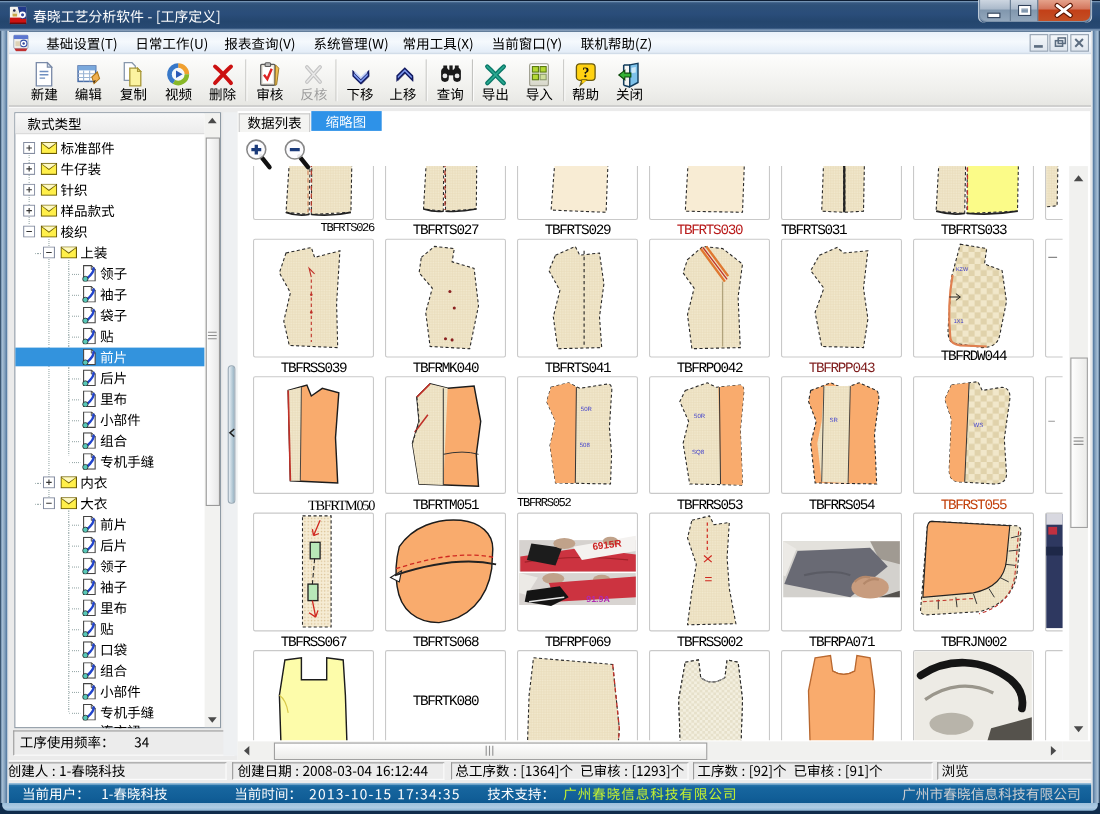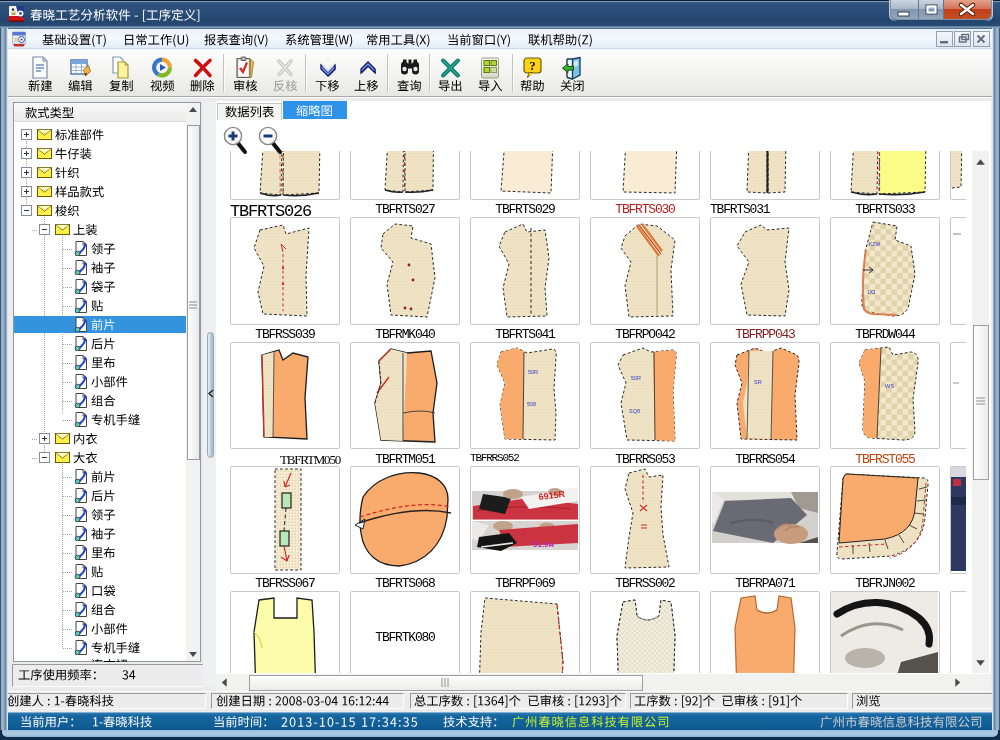--- a/index.html
+++ b/index.html
@@ -858,21 +858,21 @@
     <div class="abs" style="left:13.0px;top:-58.7px;width:110px;height:107.5px;background:#fff;border:1px solid #c9c9c9;border-radius:2px"></div>
     <div class="abs" style="left:14.0px;top:-57.7px;width:108px;height:105.5px;overflow:hidden">
       <svg class="abs" style="left:0;top:0" width="108" height="105" viewBox="0 0 108 105">
         <path d="M36 -5 L29 100 L50 102 L52 -5 Z" fill="url(#pc1)" stroke="#2a2a2a" stroke-width="1" stroke-dasharray="2.8 2.2"></path>
 <path d="M53 -5 L52 102 L88 100 L90 -5 Z" fill="url(#pc1)" stroke="#2a2a2a" stroke-width="1" stroke-dasharray="2.8 2.2"></path>
 <path d="M29 100 Q40 104 50 102 M52 102 Q70 104 88 100" stroke="#222" stroke-width="1.6" fill="none"></path>
 <path d="M52 20 V100" stroke="#b43a28" stroke-width="1.2" stroke-dasharray="4 3" fill="none"></path>
 <path d="M49 20 V100" stroke="#c8643c" stroke-width="0.8" stroke-dasharray="4 3" fill="none"></path>
       </svg>
     </div>
-    <div class="abs" style="left:13.0px;top:51.3px;width:110px;text-align:left;font-family:'Liberation Mono',monospace;font-size:17px;letter-spacing:-1.2px;color:#000">TBFRTS026</div>
+    <div class="abs" style="left:13.0px;top:51.3px;width:110px;text-align:right;font-family:'Liberation Mono',monospace;font-size:11px;letter-spacing:-1.2px;color:#000">TBFRTS026</div>
     <div class="abs" style="left:133.0px;top:-58.7px;width:110px;height:107.5px;background:#fff;border:1px solid #c9c9c9;border-radius:2px"></div>
     <div class="abs" style="left:134.0px;top:-57.7px;width:108px;height:105.5px;overflow:hidden">
       <svg class="abs" style="left:0;top:0" width="108" height="105" viewBox="0 0 108 105">
         <path d="M40 -5 L34 97 L52 99 L53 -5 Z" fill="url(#pc1)" stroke="#2a2a2a" stroke-width="1" stroke-dasharray="2.8 2.2"></path>
 <path d="M54 -5 L54 99 L82 97 L83 -5 Z" fill="url(#pc1)" stroke="#2a2a2a" stroke-width="1" stroke-dasharray="2.8 2.2"></path>
 <path d="M34 97 Q44 100 52 99 M54 99 Q68 100 82 97" stroke="#222" stroke-width="1.5" fill="none"></path>
 <path d="M53.5 20 V98" stroke="#b43a28" stroke-width="1.2" stroke-dasharray="4 3" fill="none"></path>
       </svg>
     </div>
     <div class="abs" style="left:133.0px;top:51.3px;width:110px;text-align:center;font-family:'Liberation Mono',monospace;font-size:13px;letter-spacing:-1.2px;color:#000">TBFRTS027</div>
@@ -965,21 +965,21 @@
     <div class="abs" style="left:613.0px;top:66.0px;width:110px;height:107.5px;background:#fff;border:1px solid #c9c9c9;border-radius:2px"></div>
     <div class="abs" style="left:614.0px;top:67.0px;width:108px;height:105.5px;overflow:hidden">
       <svg class="abs" style="left:0;top:0" width="108" height="105" viewBox="0 0 108 105">
         <path d="M42 4 L66 8 L64 22 L80 28 L84 56 L78 86 Q76 98 62 98 L36 94 Q30 92 31 80 L34 34 Z" fill="url(#pc2)" stroke="#2a2a2a" stroke-width="1" stroke-dasharray="2.8 2.2"></path>
 <path d="M35 32 Q30 60 33 90 Q34 95 42 96 L66 97" fill="none" stroke="#e08050" stroke-width="2"></path>
 <path d="M32 52 L42 52 M42 52 L38 49 M42 52 L38 55" stroke="#222" stroke-width="0.9" fill="none"></path>
 <text x="38" y="28" font-size="5" fill="#3a3acc" font-family="Liberation Sans">KZW</text>
 <text x="36" y="76" font-size="5" fill="#3a3acc" font-family="Liberation Sans">1X1</text>
       </svg>
     </div>
-    <div class="abs" style="left:613.0px;top:176.0px;width:110px;text-align:center;font-family:'Liberation Mono',monospace;font-size:13px;letter-spacing:-1.2px;color:#000">TBFRDW044</div>
+    <div class="abs" style="left:613.0px;top:165px;width:110px;text-align:center;font-family:'Liberation Mono',monospace;font-size:13px;letter-spacing:-1.2px;color:#000">TBFRDW044</div>
     <div class="abs" style="left:733.0px;top:66.0px;width:110px;height:107.5px;background:#fff;border:1px solid #c9c9c9;border-radius:2px"></div>
     <div class="abs" style="left:734.0px;top:67.0px;width:108px;height:105.5px;overflow:hidden">
       <svg class="abs" style="left:0;top:0" width="108" height="105" viewBox="0 0 108 105">
         <path d="M2 16 L10 16" stroke="#888" stroke-width="1"></path>
       </svg>
     </div>
     <div class="abs" style="left:13.0px;top:190.7px;width:110px;height:107.5px;background:#fff;border:1px solid #c9c9c9;border-radius:2px"></div>
     <div class="abs" style="left:14.0px;top:191.7px;width:108px;height:105.5px;overflow:hidden">
       <svg class="abs" style="left:0;top:0" width="108" height="105" viewBox="0 0 108 105">
         <path d="M31 12 L48 7 L52 17 L62 10 L77 14 L74 55 L76 96 L33 94 Z" fill="#f9ab6d" stroke="#1c1c1c" stroke-width="1.3"></path>

